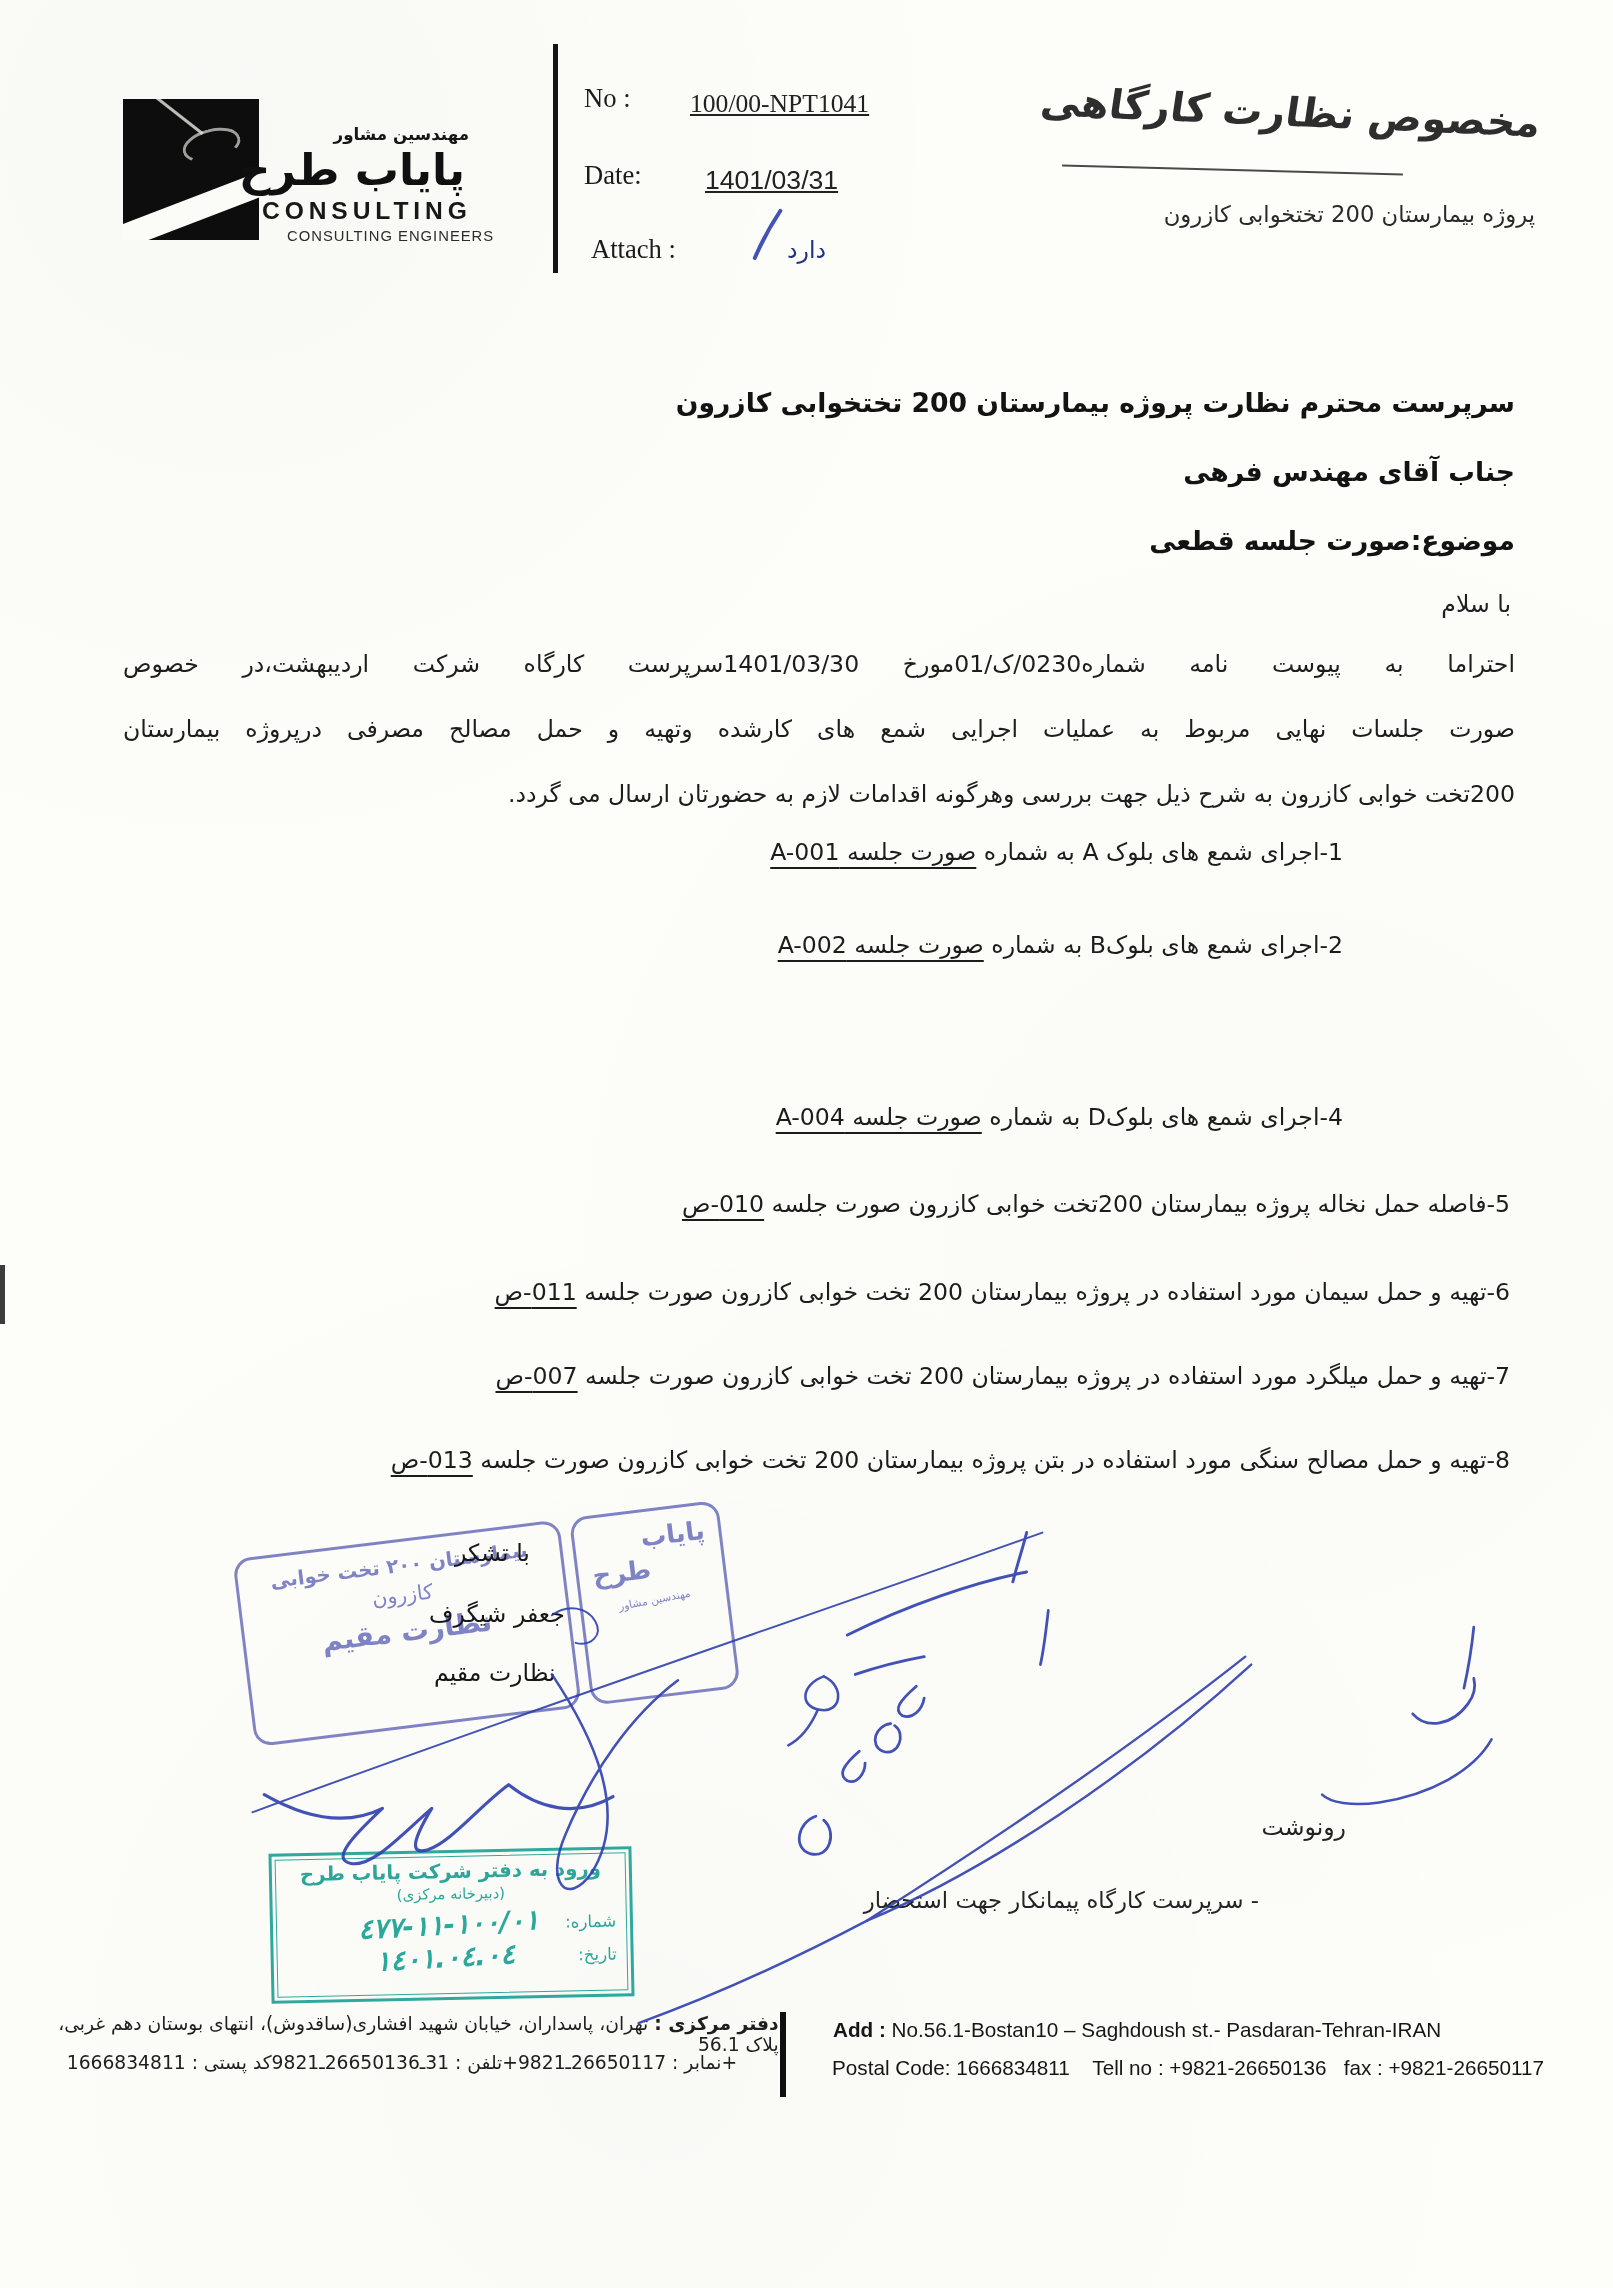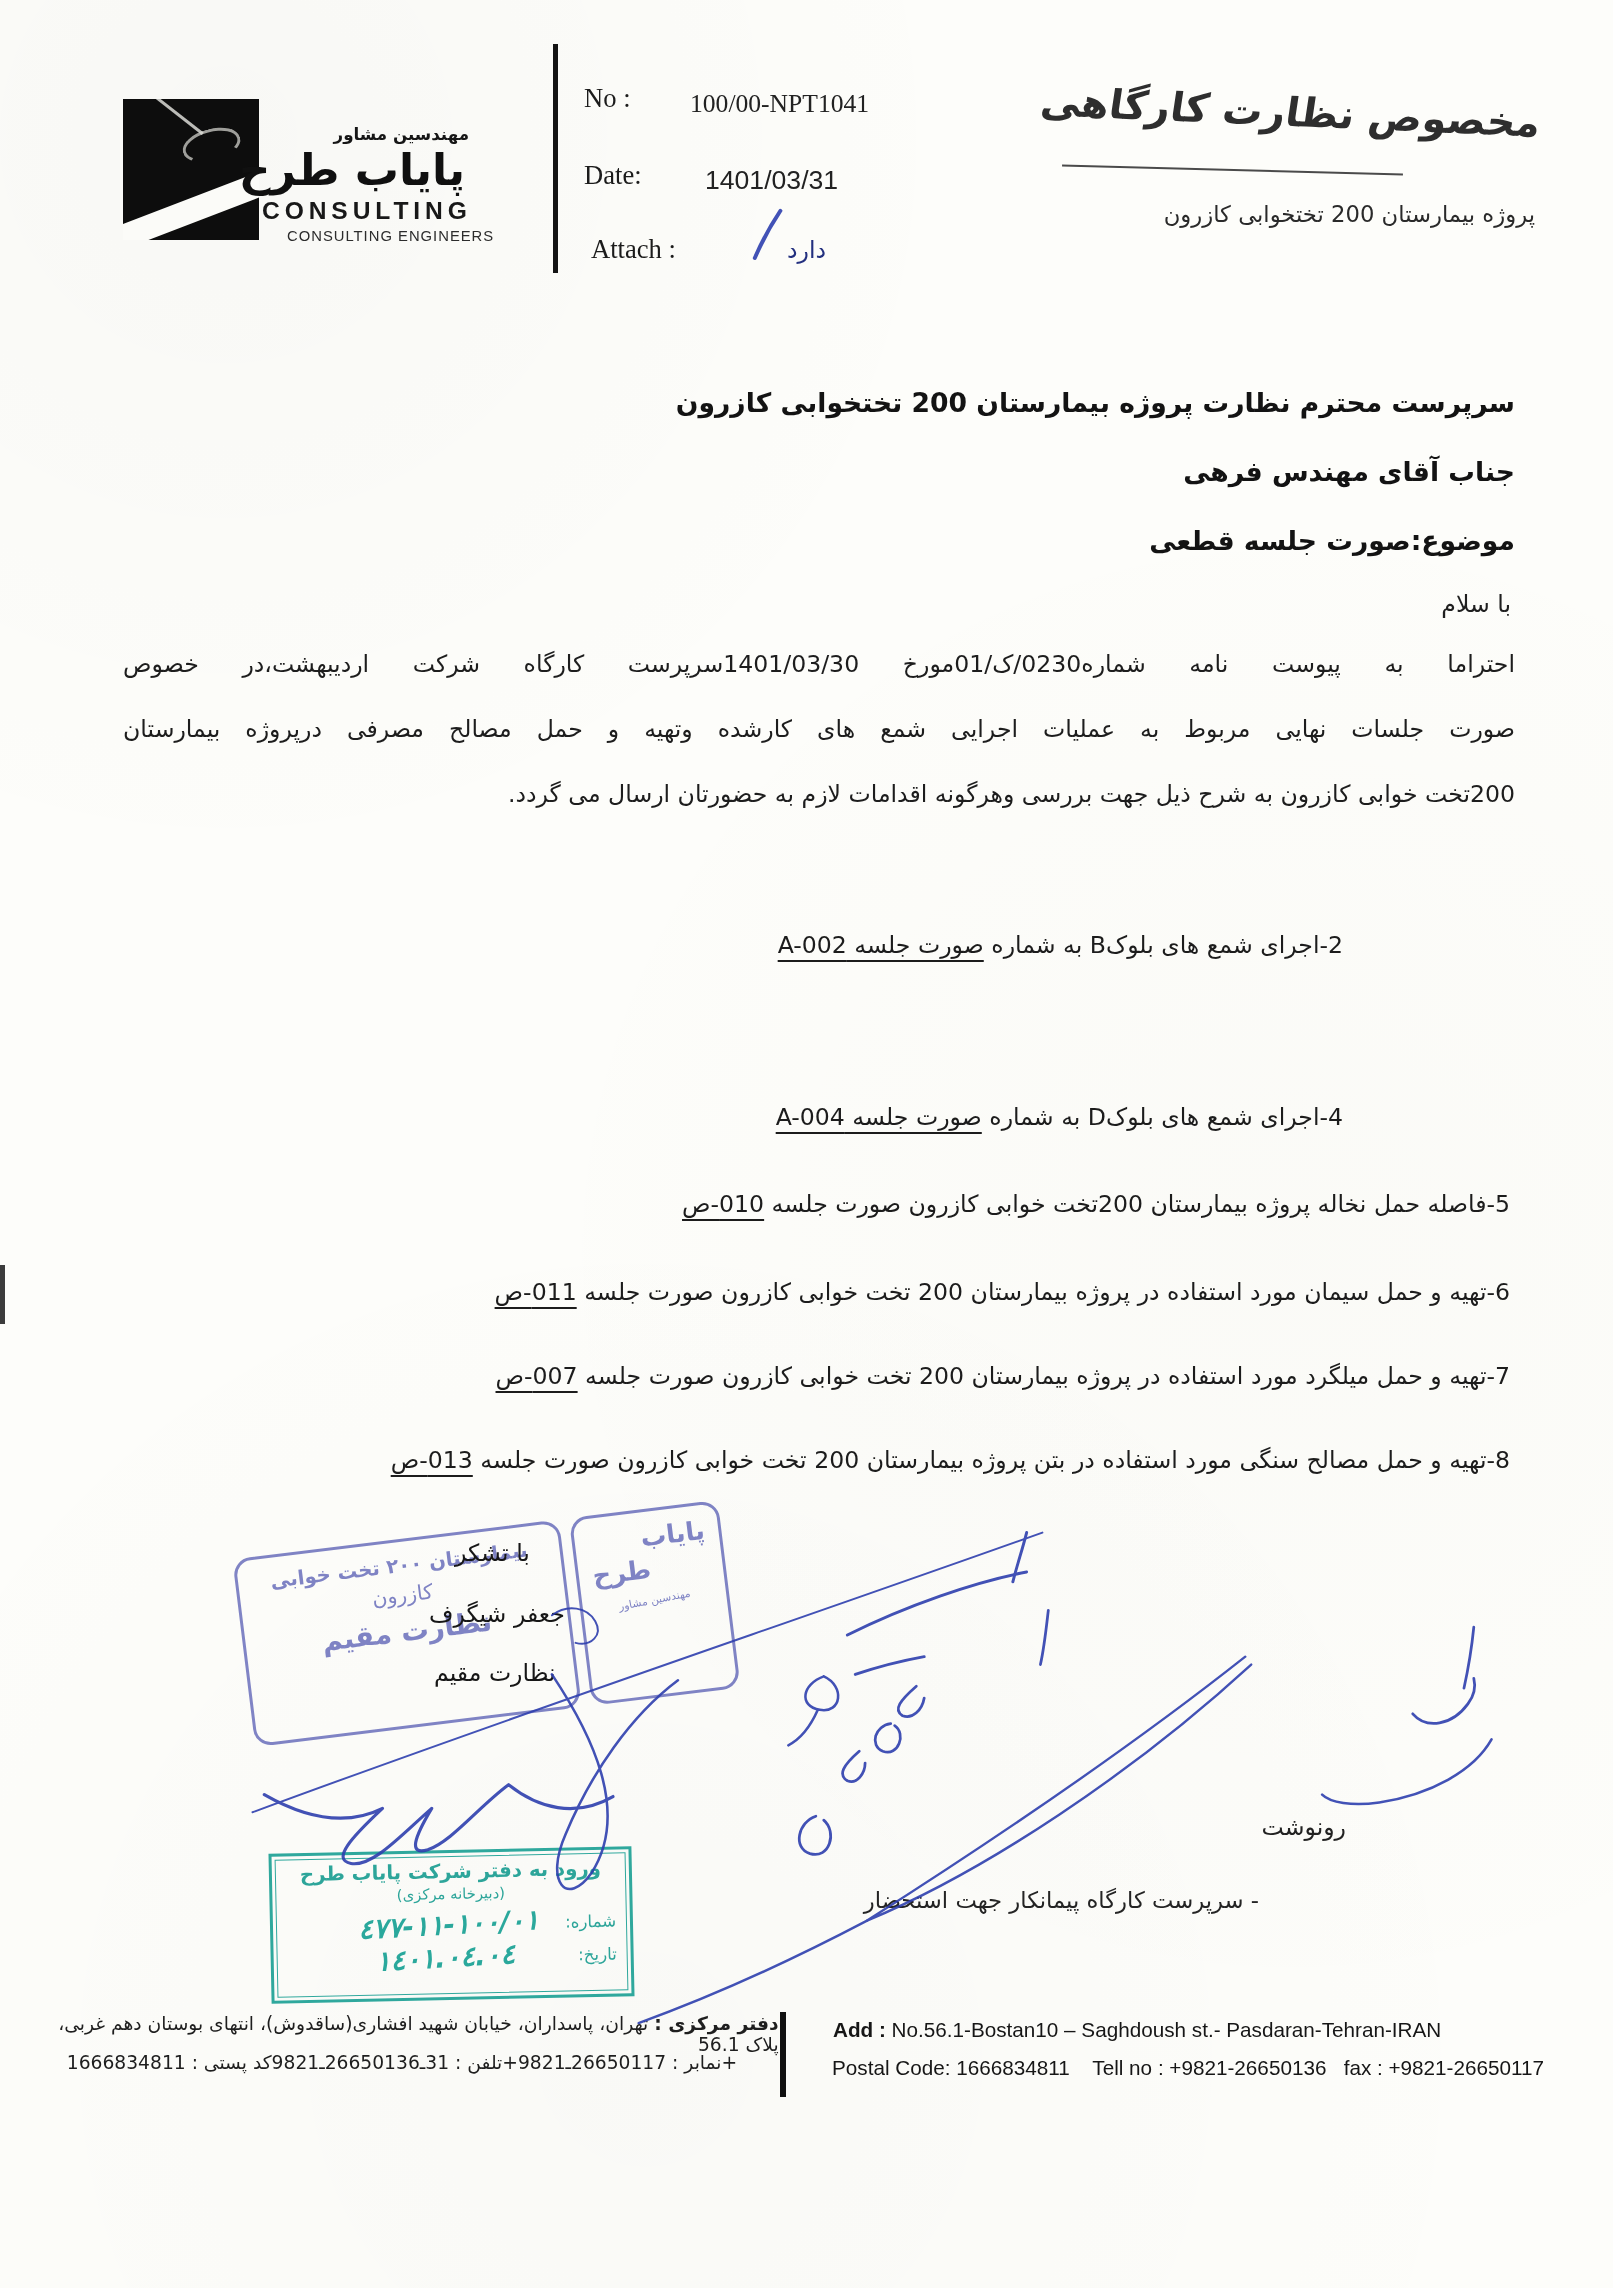--- a/index.html
+++ b/index.html
@@ -25,21 +25,21 @@
   .logo-square{left:123px;top:99px;width:136px;height:141px;background:#0d0d0d;overflow:hidden;}
   .logo-slash{position:absolute;left:-17.7px;top:95px;width:197px;height:23.6px;background:#fbfbf8;transform:rotate(-21deg);border-radius:3px;}
   .logo-scratch1{position:absolute;left:17.7px;top:11.8px;width:69px;height:3px;background:#e9e9e4;transform:rotate(38deg);opacity:.8;}
   .logo-scratch2{position:absolute;left:59px;top:29.6px;width:53px;height:25.6px;border-radius:50%;border:3px solid #dcdcd6;border-bottom-color:transparent;transform:rotate(-15deg);opacity:.7;}
   .logo-fa-tagline{right:1145px;top:124px;font-size:16.7px;font-weight:600;color:#161616;}
   .logo-fa-name{right:1149px;top:144px;font-size:44px;font-weight:700;color:#101010;}
   .logo-en-name{left:262px;top:197px;font-size:24.6px;font-weight:700;letter-spacing:4.9px;color:#181818;}
   .logo-en-tagline{left:287px;top:228px;font-size:14.8px;letter-spacing:1px;color:#2c2c2c;}
   .head-divider{left:553px;top:44px;width:4.9px;height:229px;background:#141414;}
   .meta-label{font-size:26.6px;color:#1b1b1b;}
-  .meta-val{font-size:25.6px;color:#222;}
+  .meta-val{font-size:25.6px;color:#222;text-decoration:underline;}
 
   
   .hdr-title{right:73px;top:89px;font-size:40px;font-weight:700;color:#2e2e2e;transform:rotate(2.5deg) skewX(-6deg);}
   .hdr-underline{left:1062px;top:169px;width:341px;height:2px;background:#4a4a4a;transform:rotate(1.5deg);}
   .hdr-sub{right:79px;top:201px;font-size:22.7px;color:#2a2a2a;}
 
   
   .h-bold{right:99px;font-size:26.6px;font-weight:700;color:#131313;}
   .body-line{right:99px;left:123px;font-size:23.6px;color:#1d1d1d;text-align:justify;}
   .body-line.jl{text-align-last:justify;}
@@ -116,20 +116,21 @@
 
   <div class="abs rtl h-bold" style="top:387px;">سرپرست محترم نظارت پروژه بیمارستان 200 تختخوابی کازرون</div>
   <div class="abs rtl h-bold" style="top:456px;">جناب آقای مهندس فرهی</div>
   <div class="abs rtl h-bold" style="top:525px;">موضوع:صورت جلسه قطعی</div>
   <div class="abs rtl" style="right:103px;top:590px;font-size:23.6px;">با سلام</div>
 
   <div class="abs rtl body-line jl" style="top:650px;">احتراما به پیوست نامه شماره0230/ک/01مورخ 1401/03/30سرپرست کارگاه شرکت اردیبهشت،در خصوص</div>
   <div class="abs rtl body-line jl" style="top:715px;">صورت جلسات نهایی مربوط به عملیات اجرایی شمع های کارشده وتهیه و حمل مصالح مصرفی درپروژه بیمارستان</div>
   <div class="abs rtl body-line last" style="top:780px;">200تخت خوابی کازرون به شرح ذیل جهت بررسی وهرگونه اقدامات لازم به حضورتان ارسال می گردد.</div>
 
+  <div class="abs rtl item" style="right:271px;top:838px;"><span>1-اجرای شمع های بلوک A به شماره </span><span class="u">صورت جلسه A-001</span></div>
   <div class="abs rtl item" style="right:271px;top:931px;"><span>2-اجرای شمع های بلوکB به شماره </span><span class="u">صورت جلسه A-002</span></div>
   <div class="abs rtl item" style="right:271px;top:1103px;"><span>4-اجرای شمع های بلوکD به شماره </span><span class="u">صورت جلسه A-004</span></div>
   <div class="abs rtl item" style="right:104px;top:1190px;"><span>5-فاصله حمل نخاله پروژه بیمارستان 200تخت خوابی کازرون صورت جلسه </span><span class="u">010-ص</span></div>
   <div class="abs rtl item" style="right:104px;top:1278px;"><span>6-تهیه و حمل سیمان مورد استفاده در پروژه بیمارستان 200 تخت خوابی کازرون صورت جلسه </span><span class="u">011-ص</span></div>
   <div class="abs rtl item" style="right:104px;top:1362px;"><span>7-تهیه و حمل میلگرد مورد استفاده در پروژه بیمارستان 200 تخت خوابی کازرون صورت جلسه </span><span class="u">007-ص</span></div>
   <div class="abs rtl item" style="right:104px;top:1446px;"><span>8-تهیه و حمل مصالح سنگی مورد استفاده در بتن پروژه بیمارستان 200 تخت خوابی کازرون صورت جلسه </span><span class="u">013-ص</span></div>
 
   <div class="abs rtl sig-print" style="left:455px;top:1539px;">با تشکر</div>
   <div class="abs rtl sig-print" style="left:429px;top:1600px;">جعفر شیگرف</div>
   <div class="abs rtl sig-print" style="left:434px;top:1659px;">نظارت مقیم</div>

